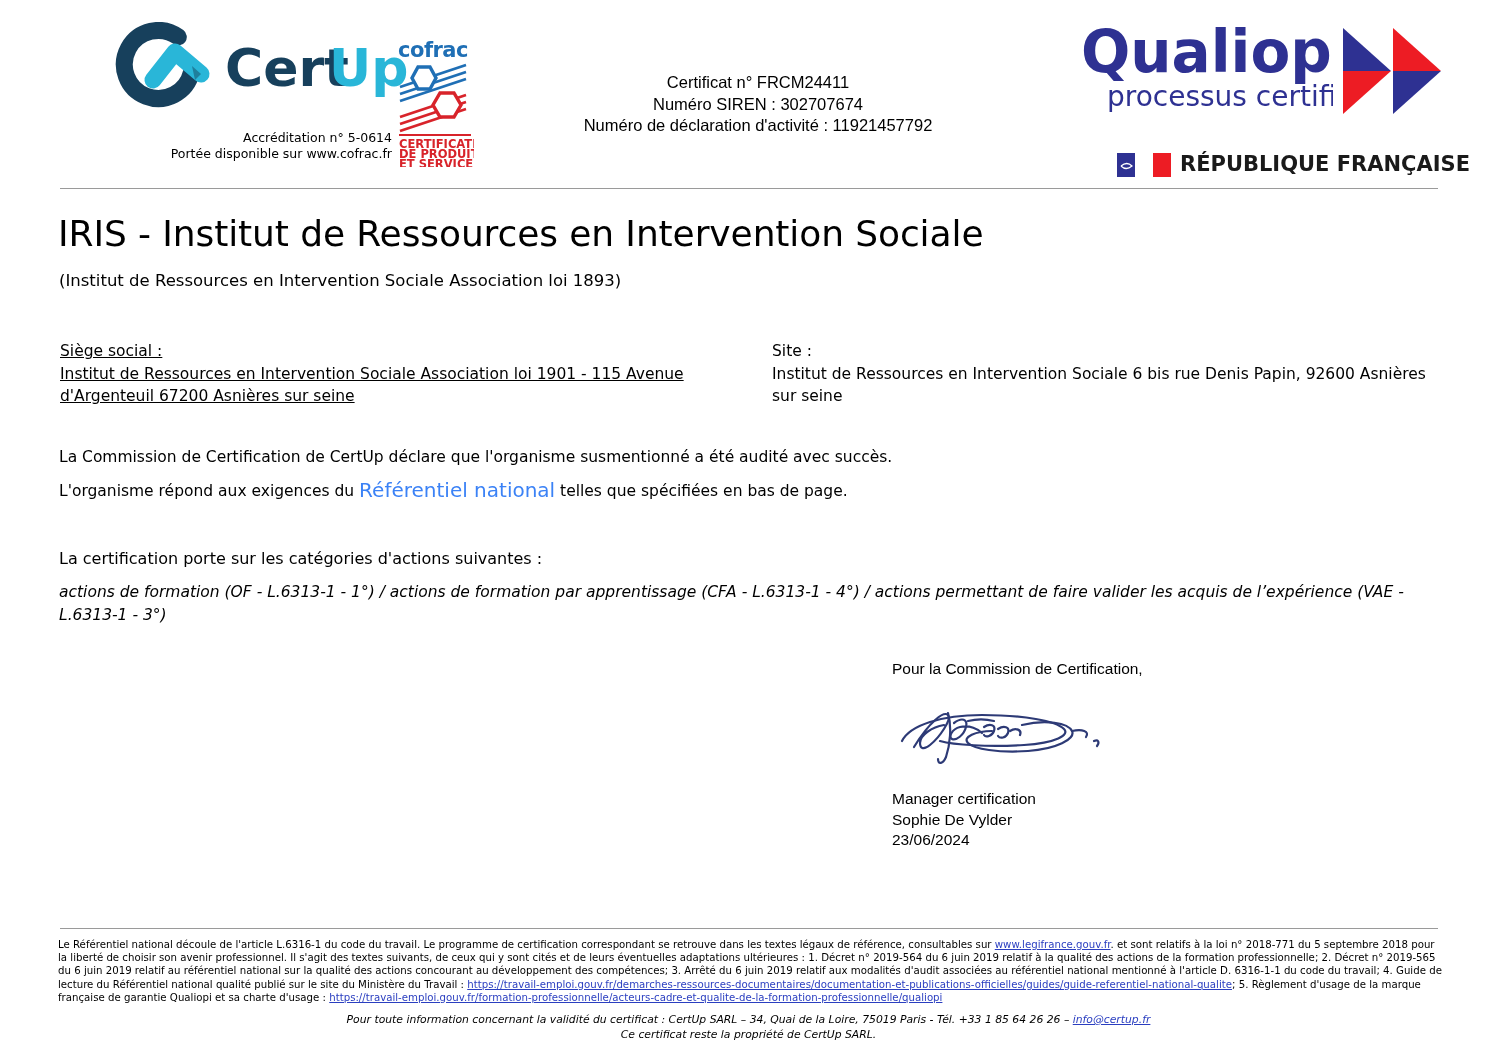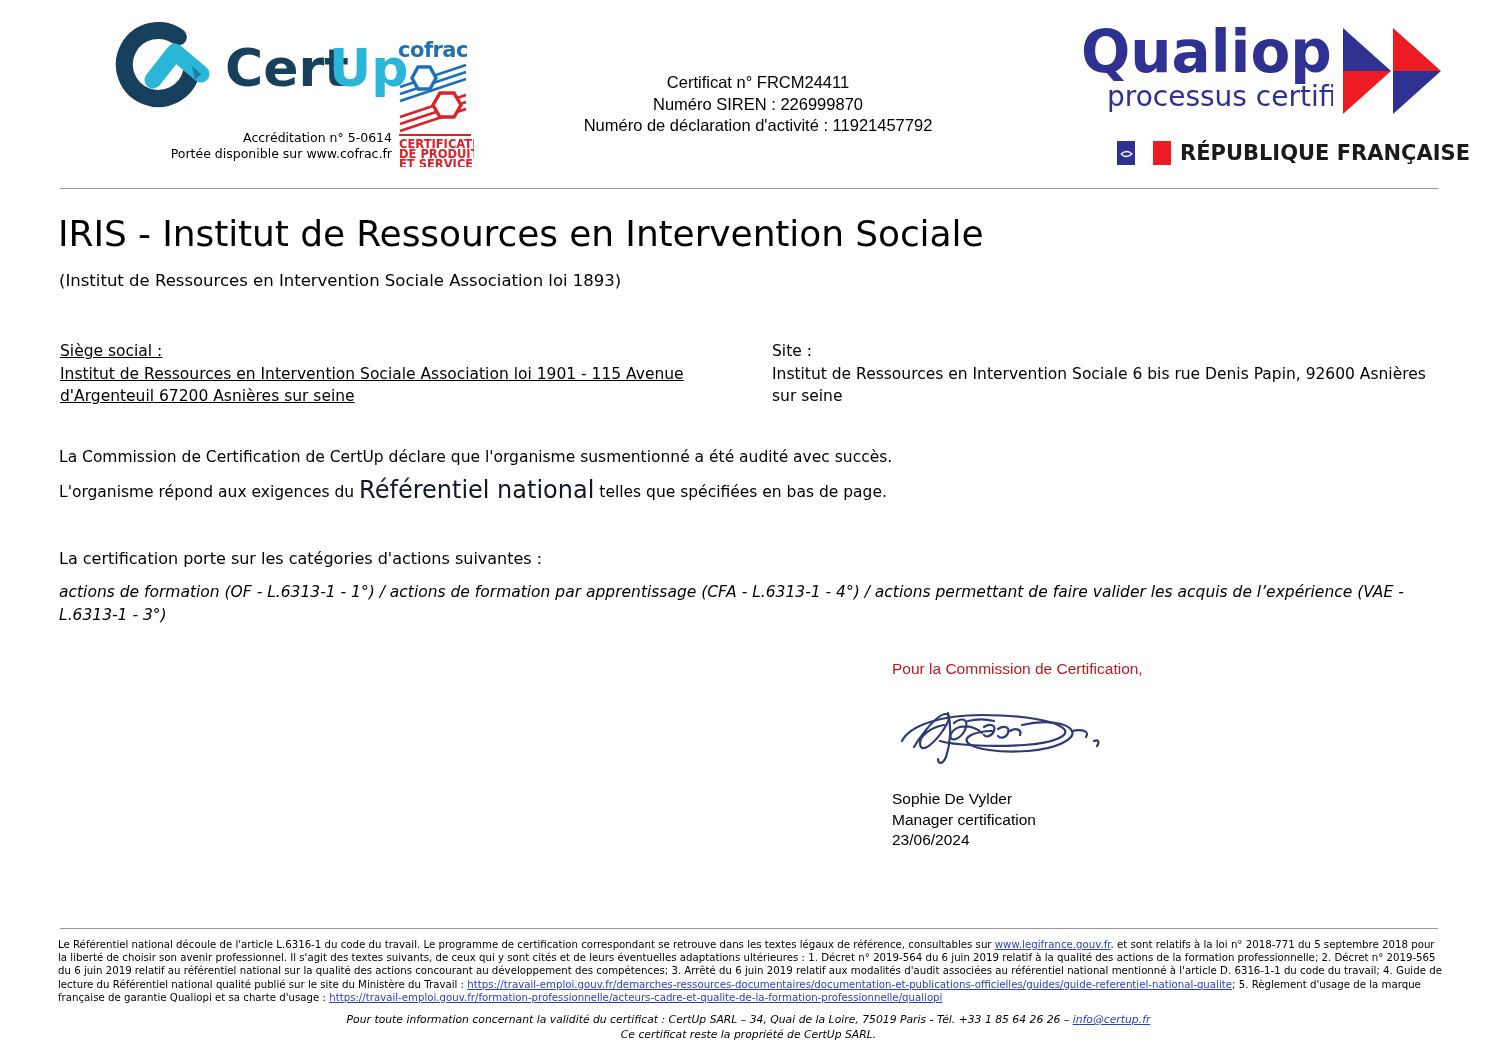--- a/index.html
+++ b/index.html
@@ -53,21 +53,21 @@
     line-height: 21.5px;
     color: #000;
   }
 
   
   .qualiopi-block { position: absolute; right: 52px; top: 18px; width: 350px; }
   .qualiopi-main { display: flex; align-items: flex-start; justify-content: flex-end; }
   .qualiopi-text { text-align: left; }
   .qualiopi-text svg { display: block; }
   .qualiopi-arrows { margin-left: 6px; margin-top: 6px; }
-  .rf-row { display: flex; align-items: center; justify-content: flex-start; margin-top: 16px; margin-left: 22px; }
+  .rf-row { display: flex; align-items: flex-end; justify-content: flex-start; margin-top: 27px; margin-left: 22px; }
   .rf-flag { width: 54px; height: 24px; flex: 0 0 54px; }
   .rf-text { margin-left: 9px; }
   .rf-text svg { display: block; }
 
   .hr-top {
     position: absolute;
     left: 60px; top: 188px;
     width: 1378px; height: 1px;
     background: #9a9a9a;
   }
@@ -124,22 +124,22 @@
   .decl-2 {
     position: absolute;
     left: 59px; top: 283px;
     font-family: "DejaVu Sans", sans-serif;
     font-size: 15.5px;
     line-height: 22px;
     color: #000;
     white-space: nowrap;
   }
   .ref-national {
-    color: #0f172a;
-    font-size: 24px;
+    color: #3b82f6;
+    font-size: 20px;
     line-height: 22px;
     vertical-align: -1px;
   }
 
   .cat-title {
     position: absolute;
     left: 59px; top: 352px;
     font-family: "DejaVu Sans", sans-serif;
     font-size: 16px;
     line-height: 22px;
@@ -155,21 +155,21 @@
     line-height: 23px;
     color: #000;
   }
 
   
   .sig-block { position: absolute; left: 892px; top: 462px; width: 420px; }
   .sig-for {
     font-family: "Liberation Sans", sans-serif;
     font-size: 15.5px;
     line-height: 21px;
-    color: #b91c1c;
+    color: #000000;
   }
   .sig-img { margin-top: 22px; margin-left: 4px; width: 230px; height: 66px; }
   .sig-img svg { display: block; }
   .sig-name {
     margin-top: 22px;
     font-family: "Liberation Sans", sans-serif;
     font-size: 15.5px;
     line-height: 20.5px;
     color: #000;
   }
@@ -262,21 +262,21 @@
       </div>
 
       <div class="accred">
         <div>Accréditation n° 5-0614</div>
         <div>Portée disponible sur www.cofrac.fr</div>
       </div>
     </div>
 
     <div class="cert-info">
       <div>Certificat n° FRCM24411</div>
-      <div>Numéro SIREN : 226999870</div>
+      <div>Numéro SIREN : 302707674</div>
       <div>Numéro de déclaration d'activité : 11921457792</div>
     </div>
 
     <div class="qualiopi-block">
       <div class="qualiopi-main">
         <div class="qualiopi-text">
           <svg viewBox="0 0 252 96" width="252" height="96">
             <text x="0" y="54" font-family="DejaVu Sans, sans-serif" font-size="58" font-weight="bold" fill="#2e3192">Qualiopi</text>
             <text x="26" y="88" font-family="DejaVu Sans, sans-serif" font-size="28" fill="#2e3192">processus certifié</text>
           </svg>
@@ -350,22 +350,22 @@
             <path d="M88 26 C94 22 100 24 98 30 C96 35 90 37 88 34"></path>
             <path d="M102 28 C108 24 114 26 112 32 C110 37 104 38 102 35"></path>
             <path d="M114 30 C120 26 126 29 124 34"></path>
             <path d="M126 24 C150 18 172 22 176 30 C180 38 160 48 132 50 C102 52 78 48 72 42 C66 36 80 30 96 30"></path>
             <path d="M176 30 C186 28 194 30 190 36"></path>
             <path d="M198 40 C202 38 204 41 201 45"></path>
           </g>
         </svg>
       </div>
       <div class="sig-name">
+        <div>Manager certification</div>
         <div>Sophie De Vylder</div>
-        <div>Manager certification</div>
         <div>23/06/2024</div>
       </div>
     </div>
   </div>
 
   <div class="hr-bottom"></div>
 
   <div class="footer-legal"><span>Le Référentiel national découle de l'article L.6316-1 du code du travail. Le programme de certification correspondant se retrouve dans les textes légaux de référence, consultables sur </span><span class="lnk">www.legifrance.gouv.fr</span><span>. et sont relatifs à la loi n° 2018-771 du 5 septembre 2018 pour la liberté de choisir son avenir professionnel. Il s'agit des textes suivants, de ceux qui y sont cités et de leurs éventuelles adaptations ultérieures : 1. Décret n° 2019-564 du 6 juin 2019 relatif à la qualité des actions de la formation professionnelle; 2. Décret n° 2019-565 du 6 juin 2019 relatif au référentiel national sur la qualité des actions concourant au développement des compétences; 3. Arrêté du 6 juin 2019 relatif aux modalités d'audit associées au référentiel national mentionné à l'article D. 6316-1-1 du code du travail; 4. Guide de lecture du Référentiel national qualité publié sur le site du Ministère du Travail : </span><span class="lnk">https://travail-emploi.gouv.fr/demarches-ressources-documentaires/documentation-et-publications-officielles/guides/guide-referentiel-national-qualite</span><span>; 5. Règlement d'usage de la marque française de garantie Qualiopi et sa charte d'usage : </span><span class="lnk">https://travail-emploi.gouv.fr/formation-professionnelle/acteurs-cadre-et-qualite-de-la-formation-professionnelle/qualiopi</span></div>
 
   <div class="footer-contact">

